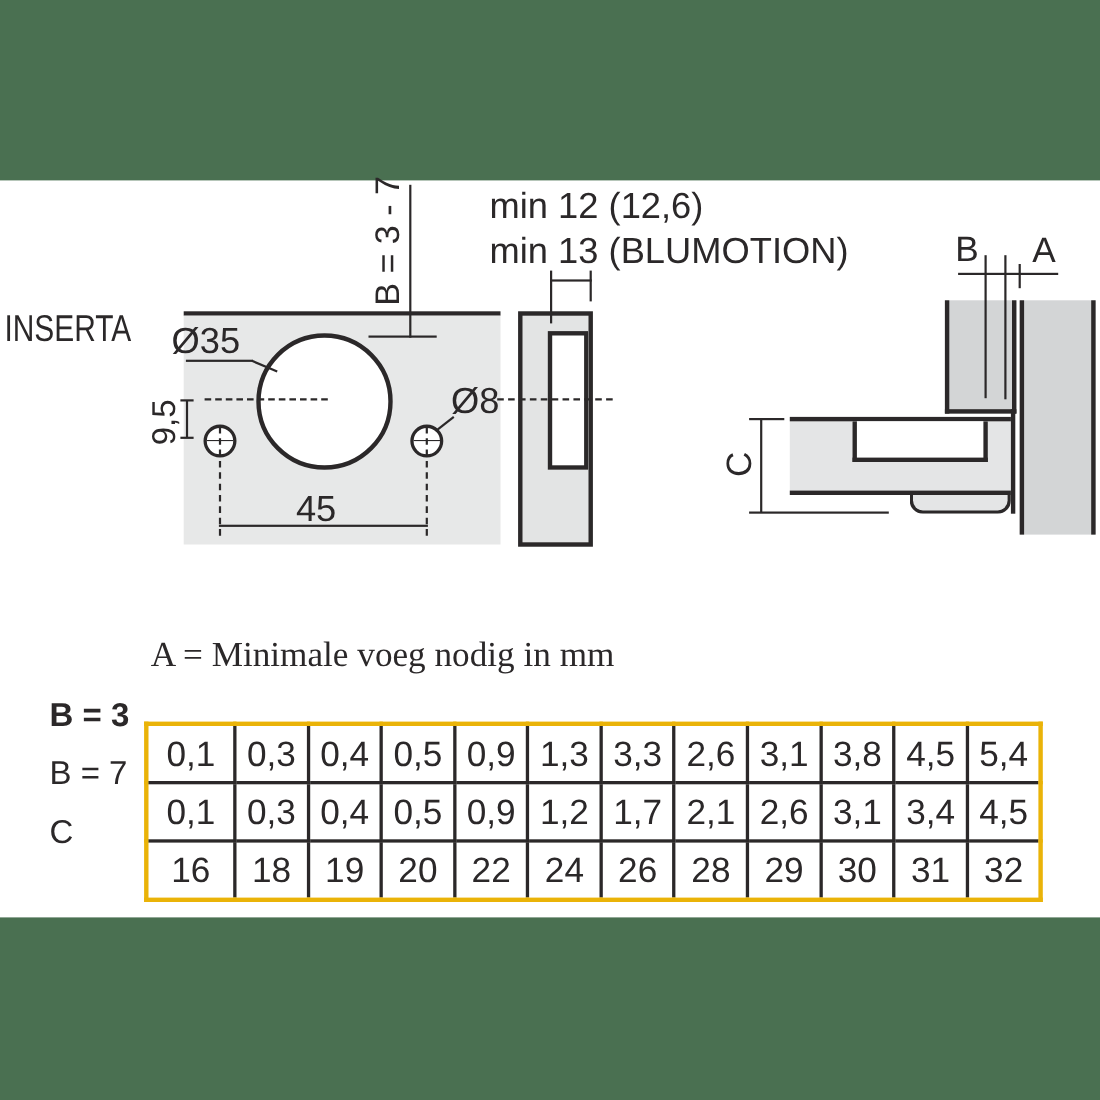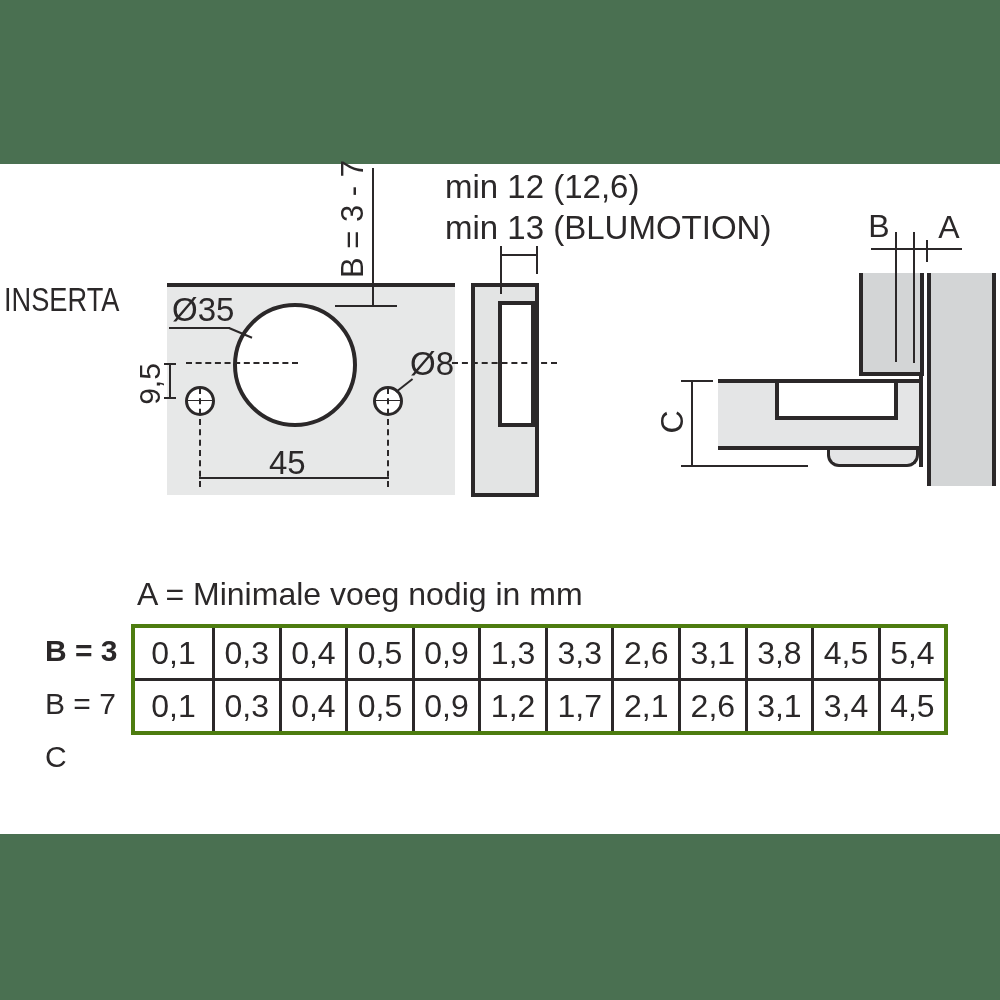--- a/index.html
+++ b/index.html
@@ -15,21 +15,21 @@
   .hdash{border-top:2px dashed #2b2829;height:0;}
   .vdash{border-left:2px dashed #2b2829;width:0;}
   .circle{border-radius:50%;background:#ffffff;box-sizing:border-box;border:3px solid #2b2829;}
   .panel-light{background:#e7e8e8;}
   .panel-mid{background:#e3e4e4;}
   .panel-dark{background:#d3d5d6;}
   .piece{background:#e4e5e6;}
   .leader{height:2px;background:#2b2829;transform-origin:left center;}
 
   
-  #voeg-table{border-collapse:collapse;table-layout:fixed;width:817px;border:4px solid #4d7c0f;}
+  #voeg-table{border-collapse:collapse;table-layout:fixed;width:817px;border:4px solid #eab308;margin-top:32px;}
   #voeg-table td{
     border:3px solid #2b2829;height:50px;text-align:center;vertical-align:middle;
     font-size:32px;padding:0;
   }
   #voeg-table td:first-child{width:77px;}
   .rowlabel{font-size:30px;}
 </style>
 </head>
 <body>
 
@@ -42,21 +42,21 @@
 
   <div class="abs">
     <div class="abs ink" style="left:167px;top:283px;width:288px;height:4px;"></div>
     <div class="abs panel-light" style="left:167px;top:287px;width:288px;height:208px;"></div>
 
     <div class="abs ink" style="left:372px;top:168px;width:2px;height:139px;"></div>
     <div class="abs ink" style="left:335px;top:305px;width:62px;height:2px;"></div>
     <div class="abs txt rot" style="left:294px;top:202px;width:120px;height:34px;font-size:31px;">B = 3 - 7</div>
 
     <div class="abs circle" style="left:233px;top:303px;width:124px;height:124px;border-width:4px;"></div>
-    <div class="abs txt" style="left:172px;top:293px;font-size:33px;">Ø35</div>
+    <div class="abs txt" style="left:156px;top:293px;font-size:33px;">Ø35</div>
     <div class="abs ink" style="left:169px;top:327px;width:61px;height:2px;"></div>
     <div class="abs leader" style="left:229px;top:327px;width:25px;transform:rotate(23deg);"></div>
     <div class="abs hdash" style="left:186px;top:362px;width:112px;"></div>
 
     <div class="abs ink" style="left:169px;top:364px;width:2px;height:34px;"></div>
     <div class="abs ink" style="left:164px;top:363px;width:12px;height:2px;"></div>
     <div class="abs ink" style="left:164px;top:397px;width:12px;height:2px;"></div>
     <div class="abs txt rot" style="left:121px;top:368px;width:60px;height:32px;font-size:30px;">9,5</div>
 
     <div class="abs circle" style="left:185px;top:386px;width:30px;height:30px;"></div>
@@ -97,21 +97,21 @@
     <div class="abs txt rot" style="left:641px;top:407px;width:60px;height:30px;font-size:32px;">C</div>
 
     <div class="abs ink" style="left:871px;top:248px;width:91px;height:2px;"></div>
     <div class="abs ink" style="left:895px;top:232px;width:2px;height:130px;"></div>
     <div class="abs ink" style="left:913px;top:232px;width:2px;height:131px;"></div>
     <div class="abs ink" style="left:926px;top:240px;width:2px;height:22px;"></div>
     <div class="abs txt" style="left:864px;top:210px;width:30px;font-size:32px;text-align:center;">B</div>
     <div class="abs txt" style="left:934px;top:211px;width:30px;font-size:32px;text-align:center;">A</div>
   </div>
 
-  <div class="abs txt" style="left:137px;top:578px;font-size:32px;">A = Minimale voeg nodig in mm</div>
+  <div class="abs txt" style="left:137px;top:578px;font-size:32px;font-family:Liberation Serif, serif;">A = Minimale voeg nodig in mm</div>
 
   <div class="abs txt rowlabel" style="left:45px;top:636px;font-weight:bold;">B = 3</div>
   <div class="abs txt rowlabel" style="left:45px;top:689px;">B = 7</div>
   <div class="abs txt rowlabel" style="left:45px;top:742px;">C</div>
 
   <table id="voeg-table" class="abs" style="left:131px;top:624px;">
     <tbody>
         <tr>
           <td>0,1</td>
           <td>0,3</td>
@@ -133,17 +133,31 @@
           <td>0,5</td>
           <td>0,9</td>
           <td>1,2</td>
           <td>1,7</td>
           <td>2,1</td>
           <td>2,6</td>
           <td>3,1</td>
           <td>3,4</td>
           <td>4,5</td>
         </tr>
+        <tr>
+          <td>16</td>
+          <td>18</td>
+          <td>19</td>
+          <td>20</td>
+          <td>22</td>
+          <td>24</td>
+          <td>26</td>
+          <td>28</td>
+          <td>29</td>
+          <td>30</td>
+          <td>31</td>
+          <td>32</td>
+        </tr>
       </tbody>
   </table>
 
 
 </div>
 
 </body></html>

